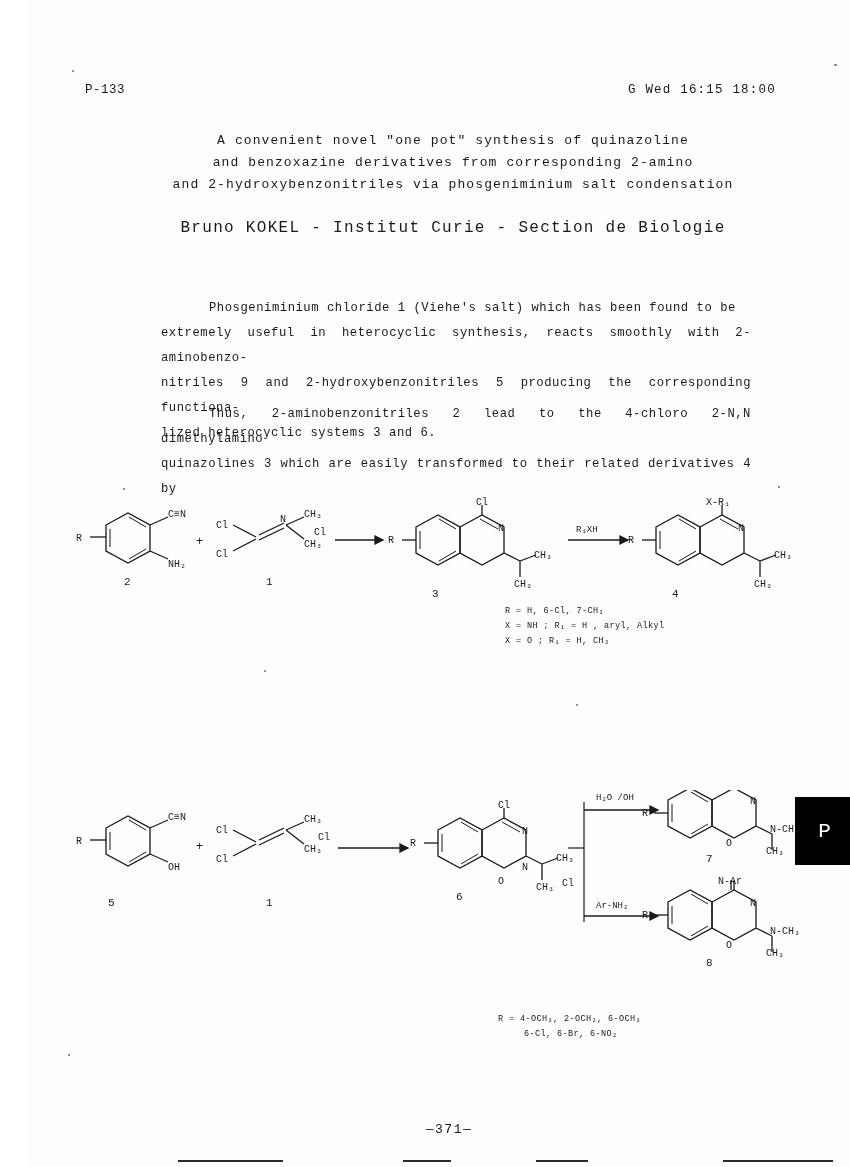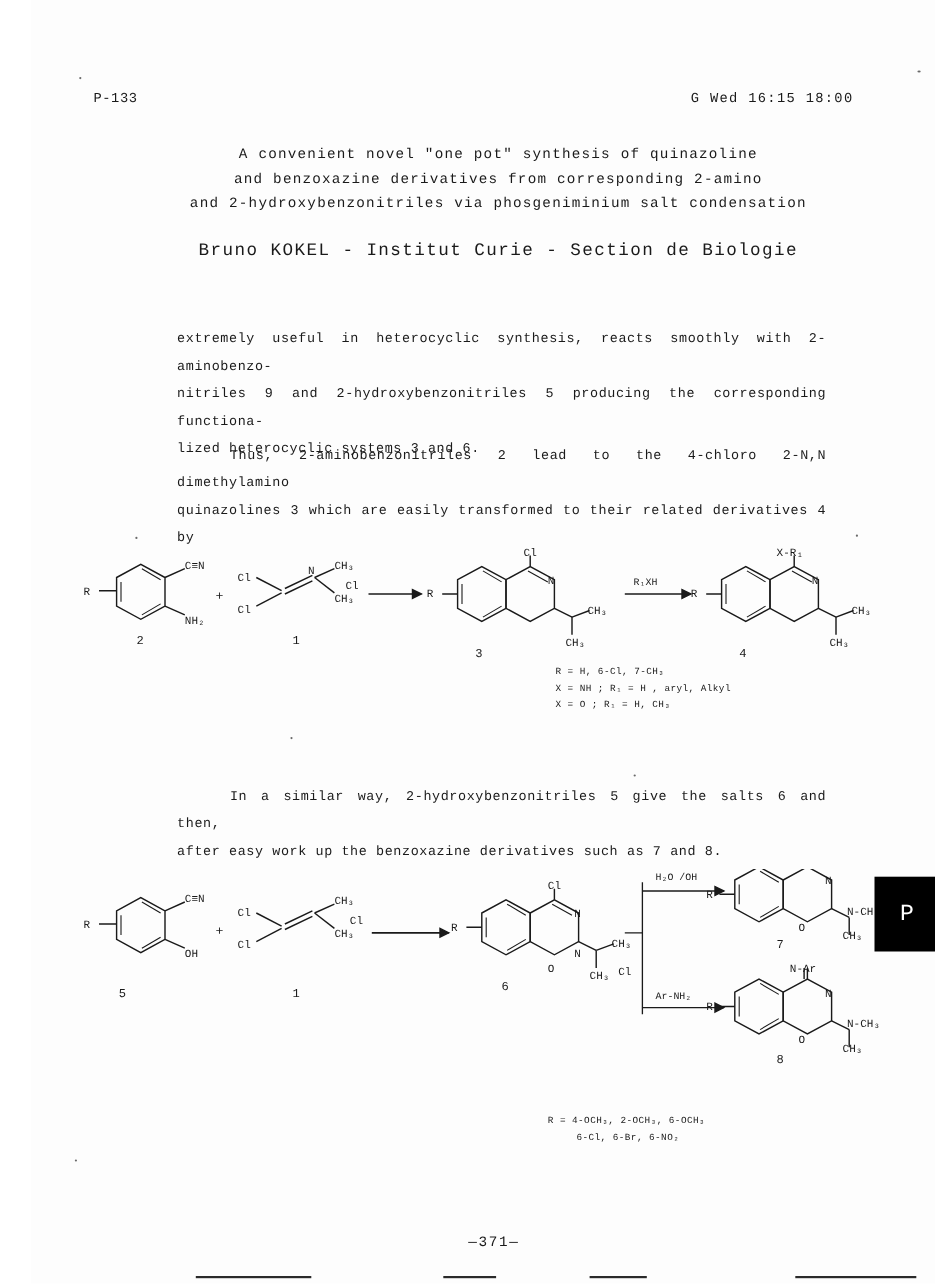--- a/index.html
+++ b/index.html
@@ -140,20 +140,21 @@
     <div>A convenient novel "one pot" synthesis of quinazoline</div>
     <div>and benzoxazine derivatives from corresponding 2-amino</div>
     <div>and 2-hydroxybenzonitriles via phosgeniminium salt condensation</div>
   </div>
 
   <div class="author-block">
     <div>Bruno KOKEL - Institut Curie - Section de Biologie</div>
   </div>
 
   <div class="para para1">
+    <div><span class="indent"></span><span>Phosgeniminium chloride 1 (Viehe's salt) which has been found to be</span></div>
     <div>extremely useful in heterocyclic synthesis, reacts smoothly with 2-aminobenzo-</div>
     <div>nitriles 9 and 2-hydroxybenzonitriles 5 producing the corresponding functiona-</div>
     <div>lized heterocyclic systems 3 and 6.</div>
   </div>
 
   <div class="para para2">
     <div><span class="indent"></span><span>Thus, 2-aminobenzonitriles 2 lead to the 4-chloro 2-N,N dimethylamino</span></div>
     <div>quinazolines 3 which are easily transformed to their related derivatives 4 by</div>
   </div>
 
@@ -235,24 +236,20 @@
       </g>
     </svg>
   </div>
 
   <div class="cond cond1">
     <div>R = H, 6-Cl, 7-CH₃</div>
     <div>X = NH ; R₁ = H , aryl, Alkyl</div>
     <div>X = O  ; R₁ = H, CH₃</div>
   </div>
 
-  <div class="para para3">
-    <div><span class="indent"></span><span>In a similar way, 2-hydroxybenzonitriles 5 give the salts 6 and then,</span></div>
-    <div>after easy work up the benzoxazine derivatives such as 7 and 8.</div>
-  </div>
 
   <div class="scheme scheme2">
     <svg width="850" height="280" viewBox="0 0 850 280">
       <g stroke="#1a1a1a" fill="none" stroke-width="1.3">
 
         <polygon points="78,38 100,26 122,38 122,64 100,76 78,64"></polygon>
         <line x1="82" y1="42" x2="82" y2="60" stroke-width="1"></line>
         <line x1="101" y1="30" x2="118" y2="40" stroke-width="1"></line>
         <line x1="118" y1="62" x2="101" y2="72" stroke-width="1"></line>
         <line x1="122" y1="38" x2="140" y2="30"></line>

